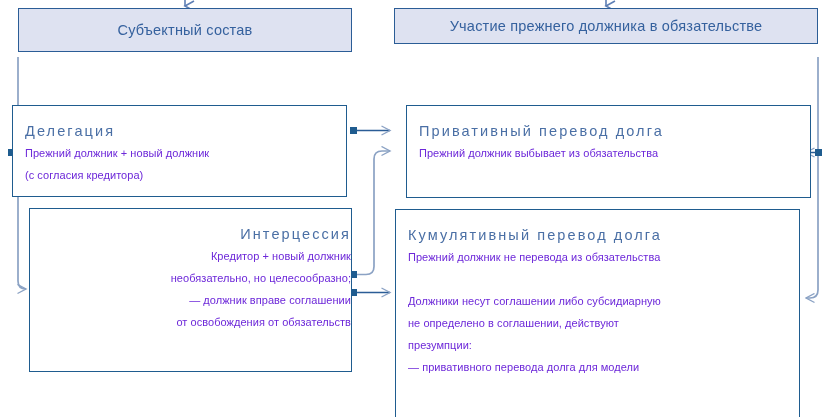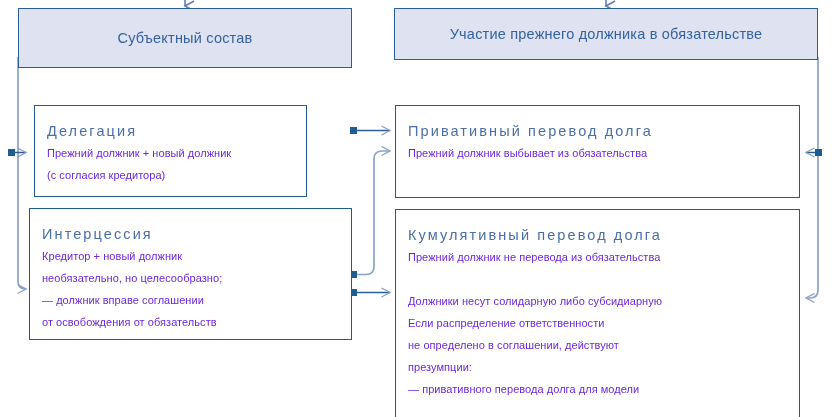--- a/index.html
+++ b/index.html
@@ -57,25 +57,25 @@
     color: #6d28d9;
     font-size: 11px;
     line-height: 22px;
     letter-spacing: 0.05px;
     white-space: nowrap;
   }
   .card-line.spacer-before {
     margin-top: 22px;
   }
   
-  #hdr-left   { left: 18px;  top: 8px;   width: 334px; height: 60px; }
-  #hdr-right  { left: 394px; top: 8px;   width: 424px; height: 52px; }
-  #box-deleg  { left: 34px;  top: 105px; width: 273px; height: 92px; }
-  #box-inter  { left: 29px;  top: 208px; width: 323px; height: 132px; }
-  #box-privat { left: 395px; top: 105px; width: 405px; height: 93px; }
+  #hdr-left   { left: 18px;  top: 8px;   width: 334px; height: 44px; }
+  #hdr-right  { left: 394px; top: 8px;   width: 424px; height: 36px; }
+  #box-deleg  { left: 12px;  top: 105px; width: 335px; height: 92px; }
+  #box-inter  { left: 29px;  top: 208px; width: 323px; height: 164px; text-align: right; }
+  #box-privat { left: 406px; top: 105px; width: 405px; height: 93px; }
   #box-kumul  { left: 395px; top: 209px; width: 405px; height: 230px; }
 </style>
 </head>
 <body>
 
 <div id="canvas">
 
   <svg id="wires" viewBox="0 0 834 417" width="834" height="417" xmlns="http://www.w3.org/2000/svg">
     <defs>
       <marker id="ah-dark" markerWidth="9" markerHeight="9" refX="8" refY="4.5" orient="auto" markerUnits="userSpaceOnUse">
@@ -149,20 +149,19 @@
   </div>
 
   <div class="box card" id="box-privat">
     <div class="card-title">Привативный перевод долга</div>
     <div class="card-line">Прежний должник выбывает из обязательства</div>
   </div>
 
   <div class="box card" id="box-kumul">
     <div class="card-title">Кумулятивный перевод долга</div>
     <div class="card-line">Прежний должник не перевода из обязательства</div>
-    <div class="card-line spacer-before">Должники несут солидарную либо субсидиарную</div>
-    <div class="card-line">Если распределение ответственности</div>
+    <div class="card-line spacer-before">Должники несут соглашении либо субсидиарную</div>
     <div class="card-line">не определено в соглашении, действуют</div>
     <div class="card-line">презумпции:</div>
     <div class="card-line">— привативного перевода долга для модели</div>
   </div>
 
 </div>
 
 </body></html>

